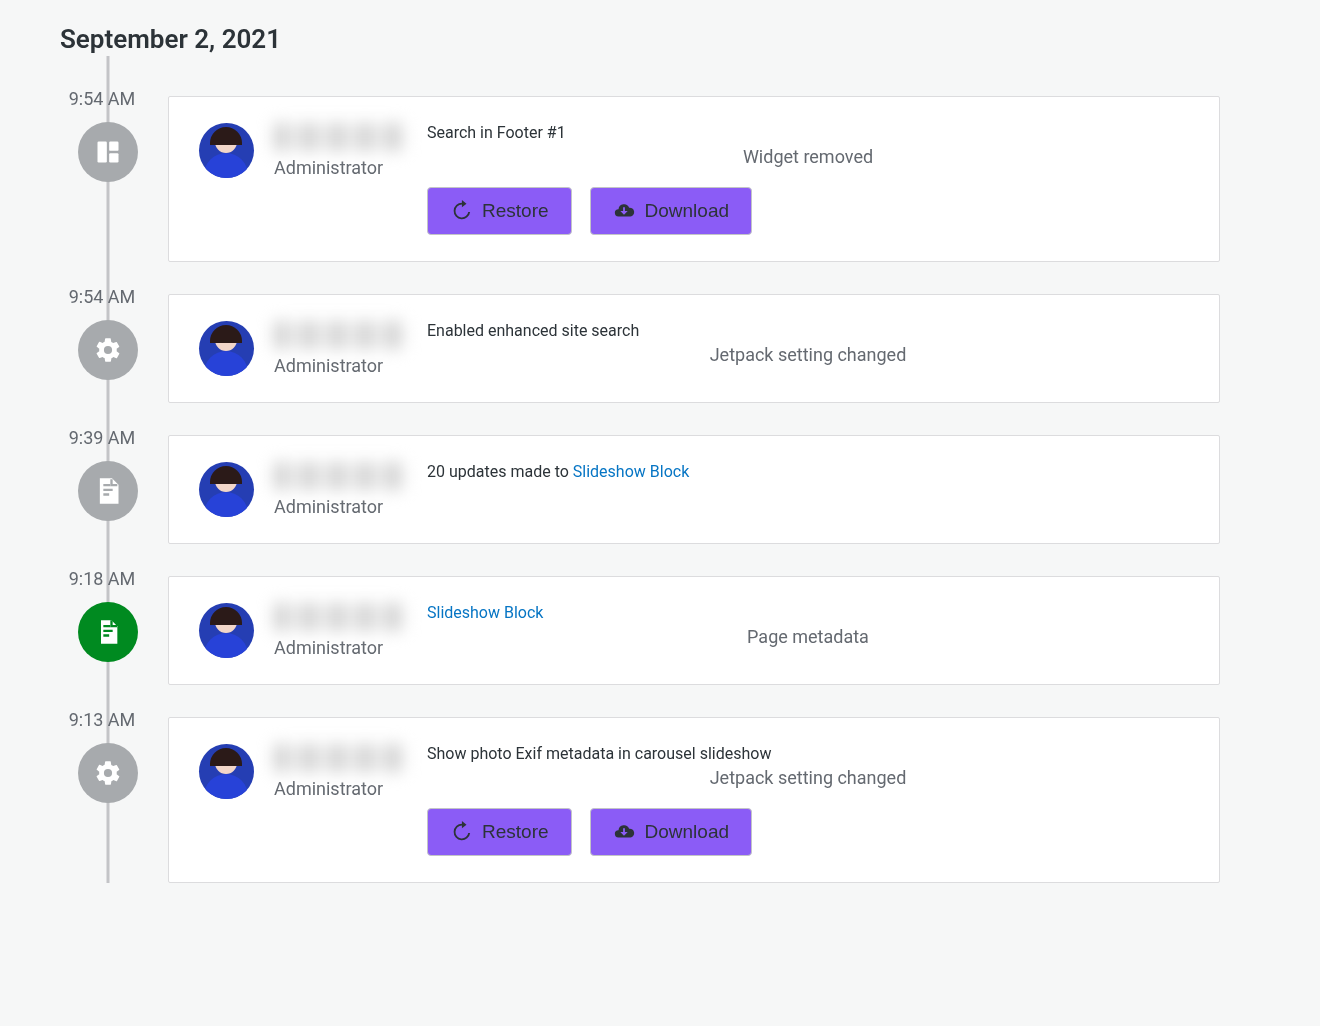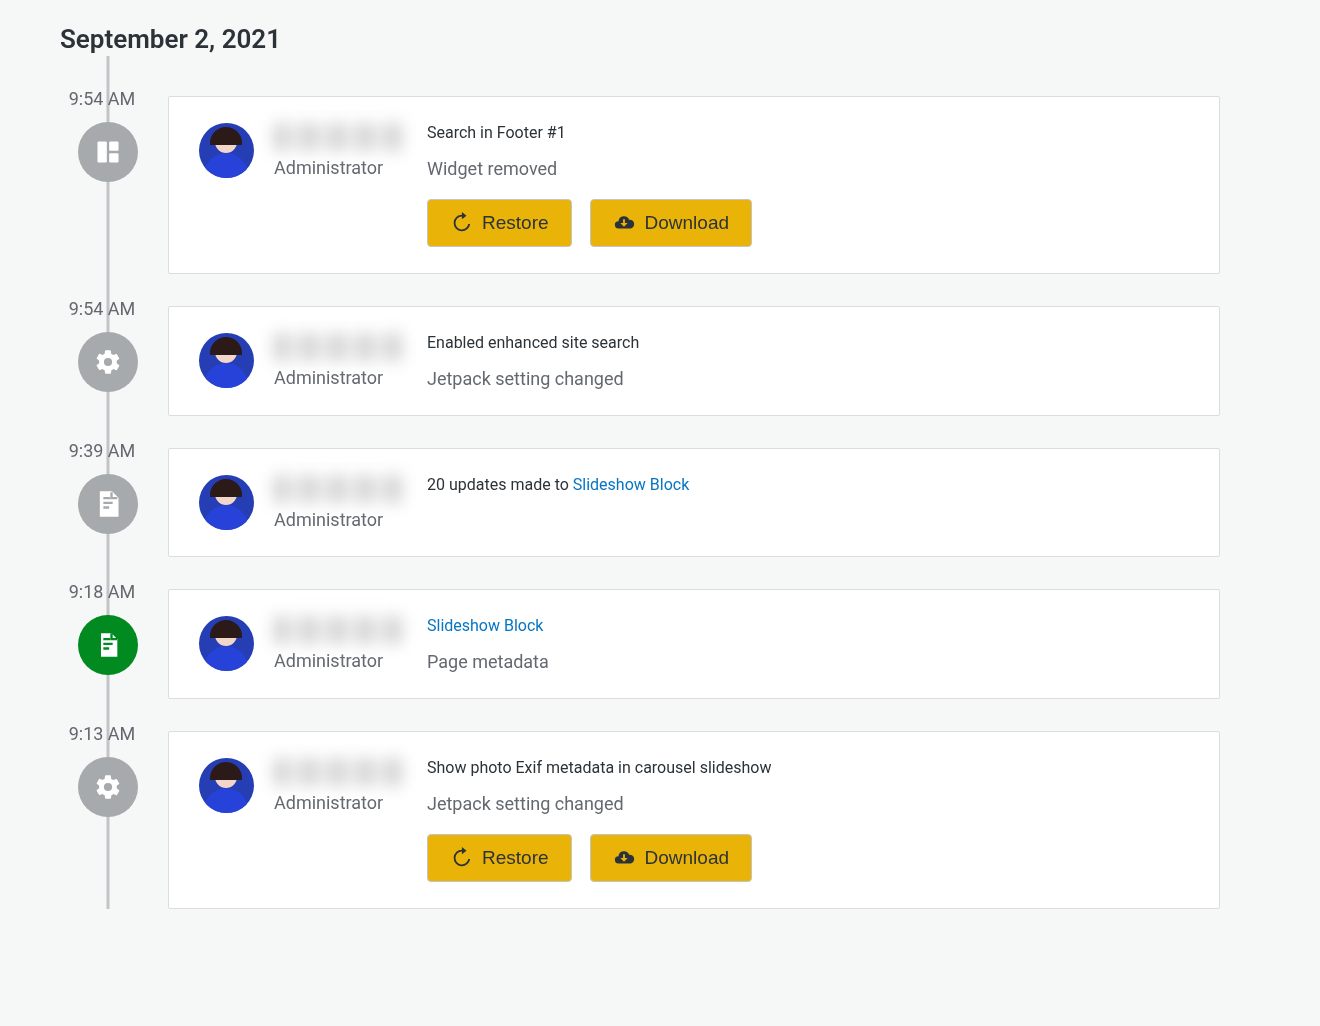--- a/index.html
+++ b/index.html
@@ -107,25 +107,25 @@
   .avatar::after{ 
     content:"";position:absolute;width:44px;height:30px;border-radius:22px 22px 0 0;
     background:#2742d8;left:5px;top:30px;
   }
   .avatar .hair{position:absolute;width:32px;height:18px;border-radius:16px 16px 0 0;background:#2b1a18;left:11px;top:4px;}
   .actor-name{width:130px;height:28px;filter:blur(8px);background:repeating-linear-gradient(90deg,#d0d0d0 0 14px,#f0f0f0 14px 28px);border-radius:4px;}
   .actor-role{font-size:18px;color:var(--muted);margin-top:6px;}
   .content{flex:1;min-width:0;}
   .title{font-size:16px;color:var(--text);}
   .title a, .title .link{color:var(--link);text-decoration:none;}
-  .subtitle{font-size:18px;color:var(--muted);margin-top:16px;}
+  .subtitle{font-size:18px;color:var(--muted);margin-top:4px;text-align:center;}
   .actions{margin-top:20px;display:flex;gap:18px;}
   .btn{
     display:inline-flex;align-items:center;gap:10px;
-    border:1px solid #c3c4c7;background:#eab308;color:var(--text);
+    border:1px solid #c3c4c7;background:#8b5cf6;color:var(--text);
     font-size:19px;padding:12px 22px;border-radius:4px;cursor:pointer;
   }
   .btn svg{width:22px;height:22px;fill:var(--text);}
   .entry .time{top:-8px;}
 </style>
 </head>
 <body>
 
 <div class="wrap">
   <h2 class="date">September 2, 2021</h2>

